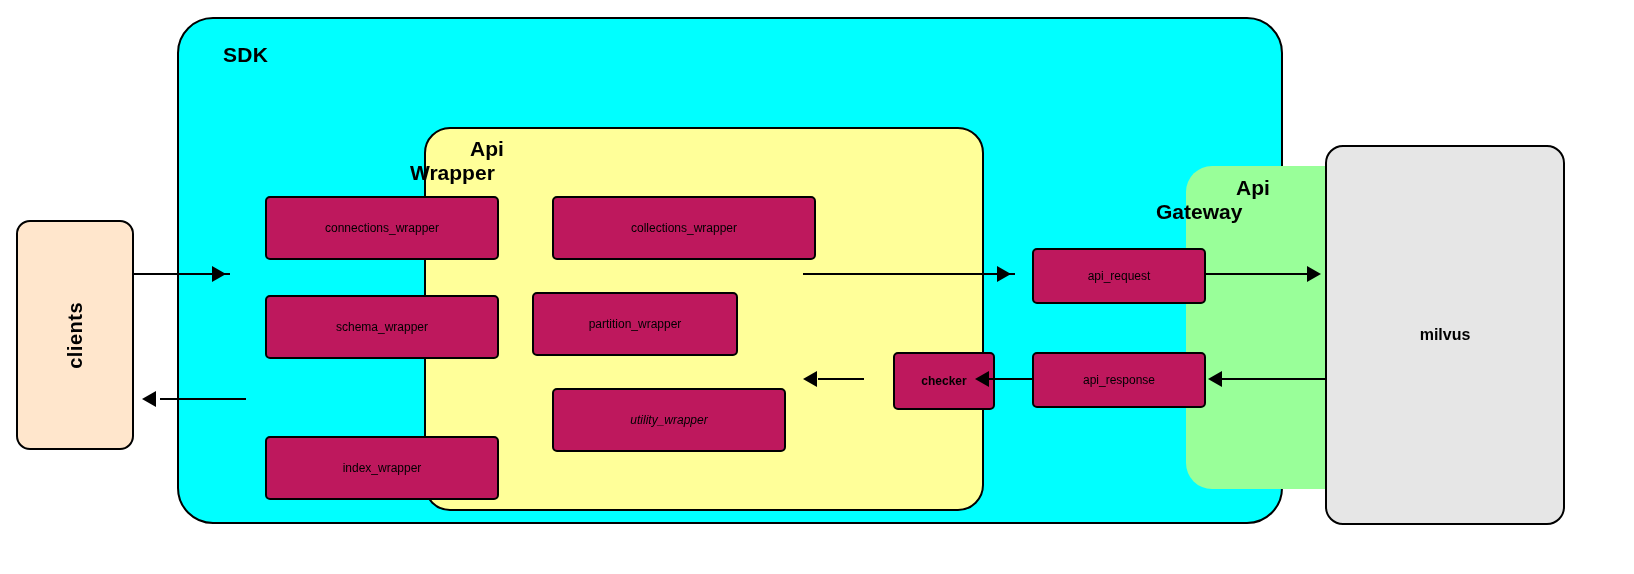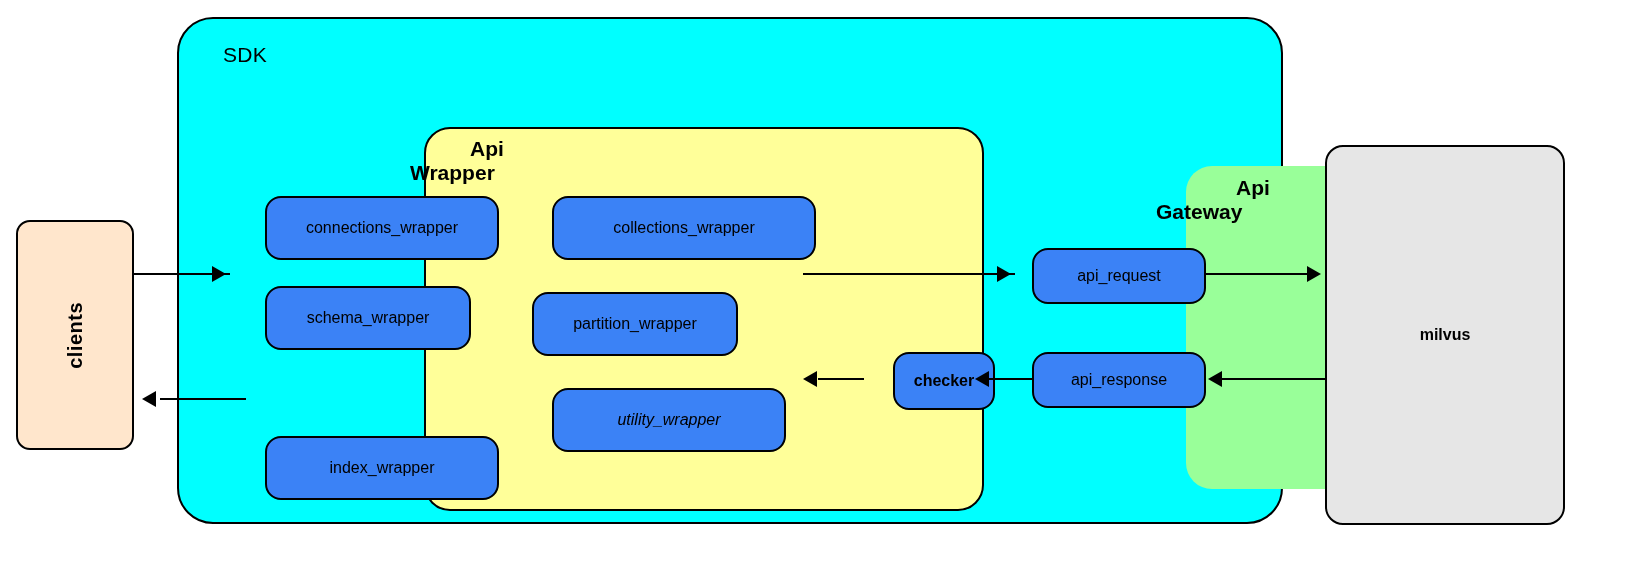--- a/index.html
+++ b/index.html
@@ -37,21 +37,21 @@
     background: #00ffff;
     border: 2px solid #000000;
     border-radius: 36px;
     display: block;
   }
   #sdk-label {
     position: absolute;
     left: 44px;
     top: 24px;
     font-size: 21px;
-    font-weight: normal;
+    font-weight: bold;
     letter-spacing: 0.3px;
     color: #000000;
   }
 
   
   #api-wrapper-container {
     left: 245px;
     top: 108px;
     width: 560px;
     height: 384px;
@@ -91,31 +91,31 @@
     font-size: 21px;
     font-weight: bold;
     line-height: 1.15;
     text-align: left;
     text-indent: 40px;
     color: #000000;
   }
 
   
   .leaf-box {
-    background: #3b82f6;
-    border: 2px solid #000000;
-    border-radius: 16px;
-    font-size: 16px;
+    background: #be185d;
+    border: 2px solid #000000;
+    border-radius: 5px;
+    font-size: 12px;
     font-weight: normal;
     padding: 0 6px;
   }
 
   
   #box-connections-wrapper { left: 265px; top: 196px; width: 234px; height: 64px; }
-  #box-schema-wrapper      { left: 265px; top: 286px; width: 206px; height: 64px; }
+  #box-schema-wrapper      { left: 265px; top: 295px; width: 234px; height: 64px; }
   #box-index-wrapper       { left: 265px; top: 388px; width: 234px; height: 64px; margin-top: 48px; }
   
   #box-collections-wrapper { left: 552px; top: 196px; width: 264px; height: 64px; }
   #box-partition-wrapper   { left: 532px; top: 292px; width: 206px; height: 64px; }
   #box-utility-wrapper     { left: 552px; top: 388px; width: 234px; height: 64px; font-style: italic; }
 
   
   #box-checker { left: 893px; top: 352px; width: 102px; height: 58px; font-weight: bold; }
 
   

